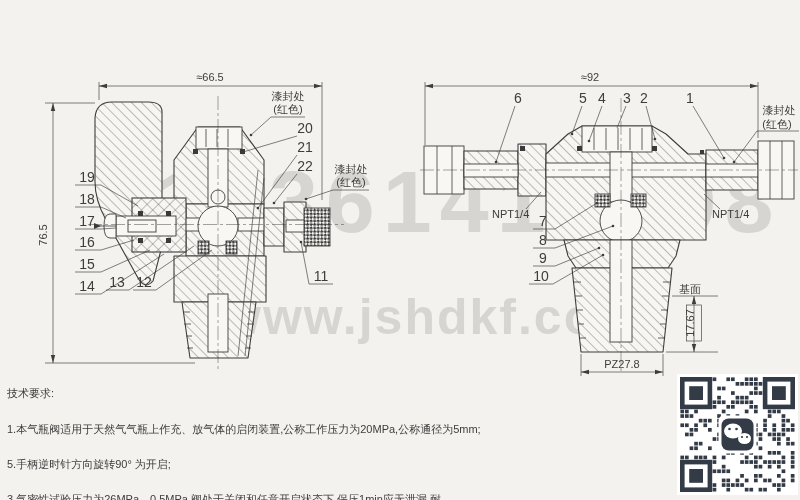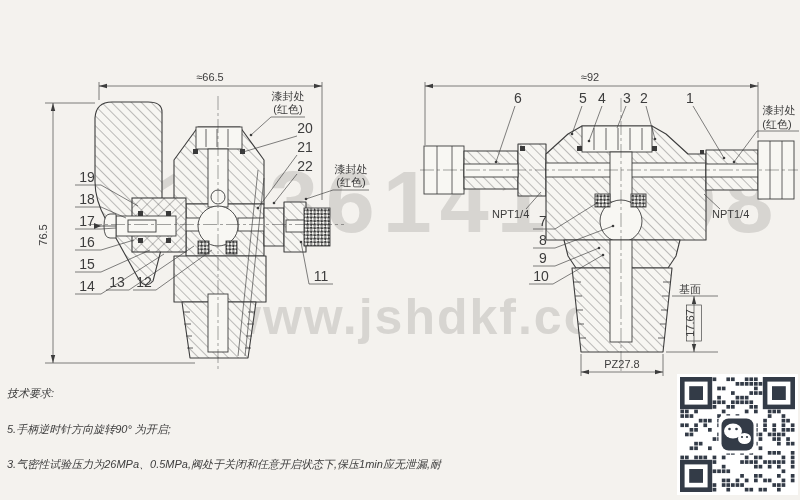--- a/index.html
+++ b/index.html
@@ -19,21 +19,21 @@
   .ckf{fill:url(#ck);stroke:var(--line);stroke-width:0.9;}
   .dark{fill:#3a3a3a;stroke:none;}
   .ah{fill:var(--line);stroke:none;}
   .dimtxt{font:11px "Liberation Sans",sans-serif;fill:var(--line);}
   .cotxt{font:14px "Liberation Sans",sans-serif;fill:var(--line);}
   .cjk{font:11px "Liberation Sans",sans-serif;fill:var(--line);}
   .wm1{font:bold 88px "Liberation Sans",sans-serif;fill:var(--wm);letter-spacing:8px;}
   .wm2{font:bold 50px "Liberation Sans",sans-serif;fill:var(--wm);letter-spacing:2px;}
   .notes{position:absolute;left:7px;top:365px;width:540px;color:var(--line);
          font:11px/11.7px "Liberation Sans",sans-serif;white-space:pre;}
-  .notes div{white-space:pre;font-style:italic;}
+  .notes div{white-space:pre;}
 </style>
 </head>
 <body>
 
 <div class="page">
 <svg width="800" height="500" viewBox="0 0 800 500">
   <defs>
     <pattern id="h1" patternUnits="userSpaceOnUse" width="7" height="7" patternTransform="rotate(45)">
       <rect width="7" height="7" fill="#f7f6f2"></rect>
       <line x1="0" y1="0" x2="7" y2="0" stroke="#4b4b4b" stroke-width="0.7"></line>
@@ -495,20 +495,21 @@
         <ellipse cx="744.5" cy="438.5" rx="6.5" ry="5.5" fill="#ffffff"></ellipse>
         <circle cx="729.5" cy="429" r="1.3" fill="#333b47"></circle>
         <circle cx="736.5" cy="429" r="1.3" fill="#333b47"></circle>
         <circle cx="742" cy="437" r="1.1" fill="#333b47"></circle>
         <circle cx="747" cy="437" r="1.1" fill="#333b47"></circle>
       </g>
 </svg>
 
 <div class="notes">
   <div>技术要求:</div>
+  <div>1.本气瓶阀适用于天然气气瓶上作充、放气体的启闭装置,公称工作压力为20MPa,公称通径为5mm;</div>
   <div>5.手柄逆时针方向旋转90° 为开启;</div>
   <div>3.气密性试验压力为26MPa、0.5MPa,阀处于关闭和任意开启状态下,保压1min应无泄漏,耐</div>
   
   
   
   
   
 </div>
 </div>
 

